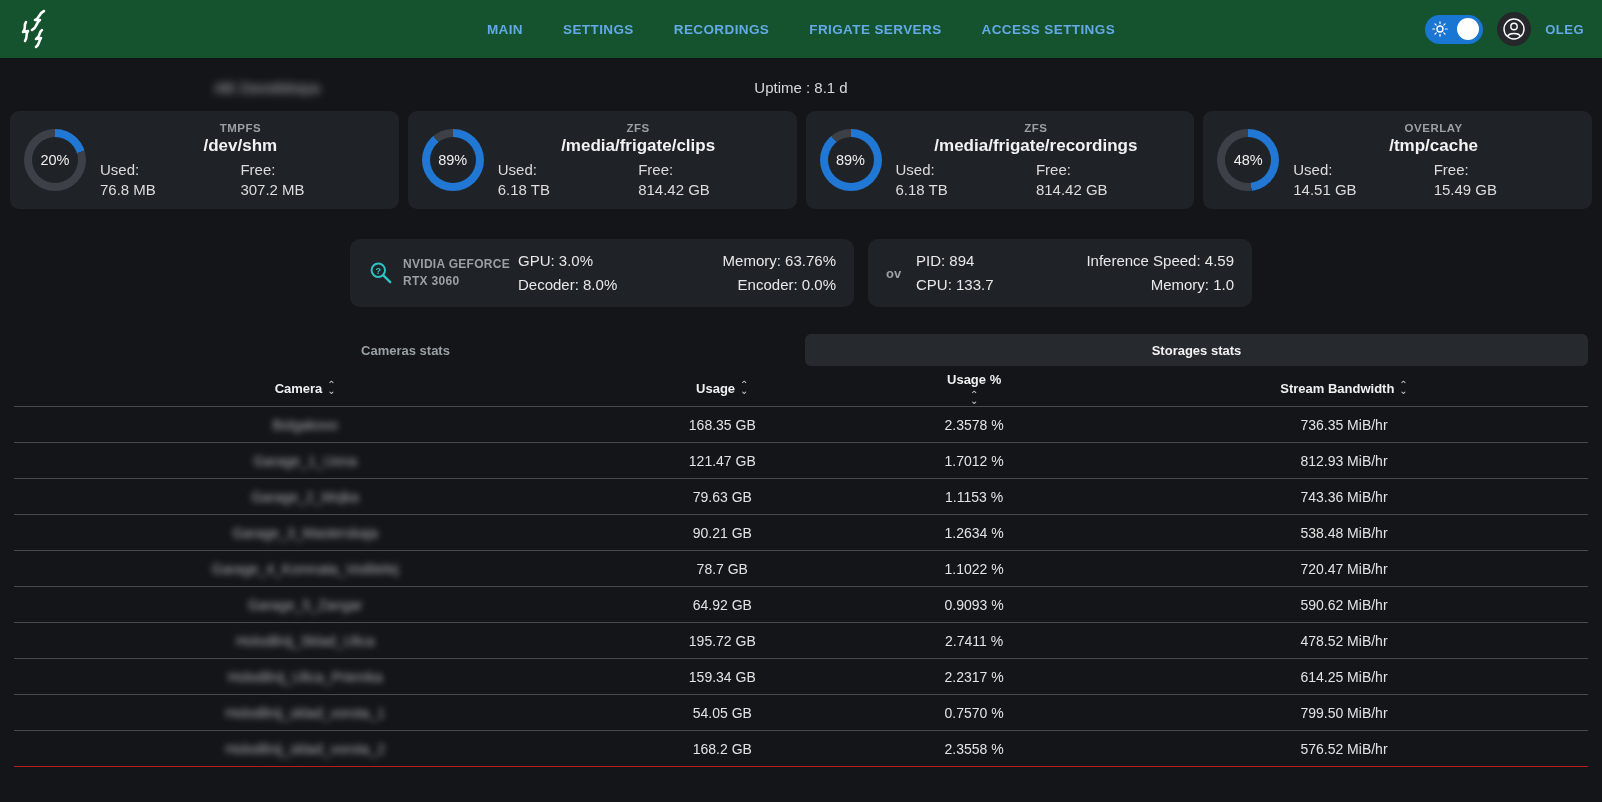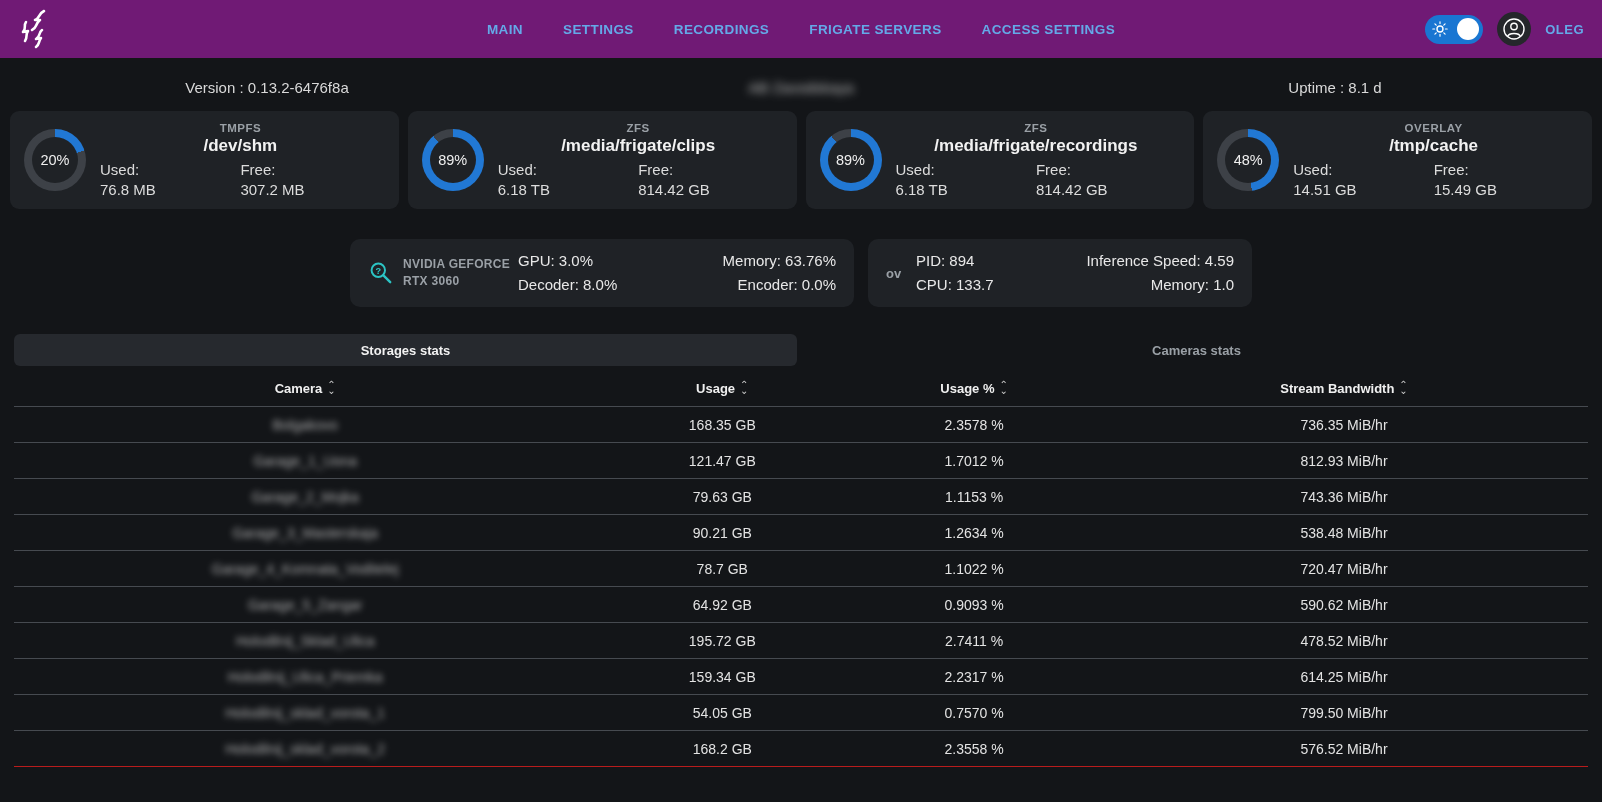--- a/index.html
+++ b/index.html
@@ -1,20 +1,20 @@
 <!DOCTYPE html>
 <html><head>
 <meta charset="utf-8">
 <style>
   * { margin:0; padding:0; box-sizing:border-box; }
   html,body { width:1602px; height:802px; background:#131518; overflow:hidden;
     font-family:"Liberation Sans", sans-serif; color:#e6e6e6; }
 
   
-  .navbar { position:relative; height:58px; background:#701a75; display:flex;
+  .navbar { position:relative; height:58px; background:#14532d; display:flex;
     align-items:center; }
   .logo { position:absolute; left:14px; top:8px; width:46px; height:42px; }
   .nav-links { margin:0 auto; display:flex; gap:40px; }
   .nav-link { color:#64a9e8; font-size:13.5px; font-weight:bold; letter-spacing:.4px;
     cursor:pointer; text-transform:uppercase; }
   .nav-right { position:absolute; right:18px; top:0; height:58px; display:flex;
     align-items:center; gap:14px; }
   .toggle { width:58px; height:29px; border-radius:15px; background:#1976d2;
     position:relative; display:flex; align-items:center; cursor:pointer; }
   .toggle .sun { margin-left:7px; }
@@ -64,21 +64,21 @@
   
   .tabs { display:flex; margin:27px 14px 0; gap:8px; }
   .tab { flex:1; height:32px; border-radius:6px; display:flex; align-items:center;
     justify-content:center; font-size:13px; font-weight:bold; color:#9aa0a6; cursor:pointer; }
   .tab.active { background:#26292e; color:#f2f2f2; }
 
   
   .stats-table { margin:4px 14px 0; }
   .thead { display:flex; height:36px; align-items:center; }
   .tcell { text-align:center; }
-  .c0 { width:37%; } .c1 { width:16%; } .c2 { width:16%; } .c3 { width:31%; }
+  .c0 { width:37%; } .c1 { width:16%; } .c2 { width:16%;flex-direction:column; } .c3 { width:31%; }
   .th { font-size:13px; font-weight:bold; color:#f0f0f0; display:flex;
     align-items:center; justify-content:center; gap:5px; cursor:pointer; }
   .sort-icon { display:flex; flex-direction:column; color:#cfcfcf; font-size:10px;
     line-height:6px; font-weight:normal; }
   .tbody { border-bottom:1px solid #b91c1c; }
   .trow { display:flex; height:36px; align-items:center; border-top:1px solid #464a50;
     font-size:14px; color:#e3e3e3; }
   .trow .c0 { color:#cfcfcf; }
 </style>
 </head>
@@ -121,21 +121,20 @@
         <circle cx="12" cy="12" r="10" fill="none" stroke="#fff" stroke-width="1.4"></circle>
         <circle cx="12" cy="9.5" r="3.2" fill="none" stroke="#fff" stroke-width="1.4"></circle>
         <path d="M5.5 19.5 C7 15.5, 17 15.5, 18.5 19.5" fill="none" stroke="#fff" stroke-width="1.4"></path>
       </svg>
     </div>
     <span class="username">OLEG</span>
   </div>
 </div>
 
 <div class="info-row">
-  <div>Version : 0.13.2-6476f8a</div>
   <div class="blurred">AB Zavodskaya</div>
   <div>Uptime : 8.1 d</div>
 </div>
 
 <div class="cards-row">
   <div class="stat-card">
     <div class="donut" style="background: conic-gradient(rgb(33, 120, 212) 20%, rgb(61, 65, 71) 0deg);">
       <div class="donut-hole">20%</div>
     </div>
     <div class="card-body">
@@ -225,22 +224,22 @@
       <div>CPU: 133.7</div>
     </div>
     <div class="metric-col right">
       <div>Inference Speed: 4.59</div>
       <div>Memory: 1.0</div>
     </div>
   </div>
 </div>
 
 <div class="tabs">
+  <div class="tab">Cameras stats</div>
   <div class="tab active">Storages stats</div>
-  <div class="tab">Cameras stats</div>
 </div>
 
 <div class="stats-table">
   <div class="thead">
     <div class="tcell c0 th">
       <span>Camera</span>
       <span class="sort-icon">
           <span>⌃</span>
           <span>⌄</span>
         </span>

